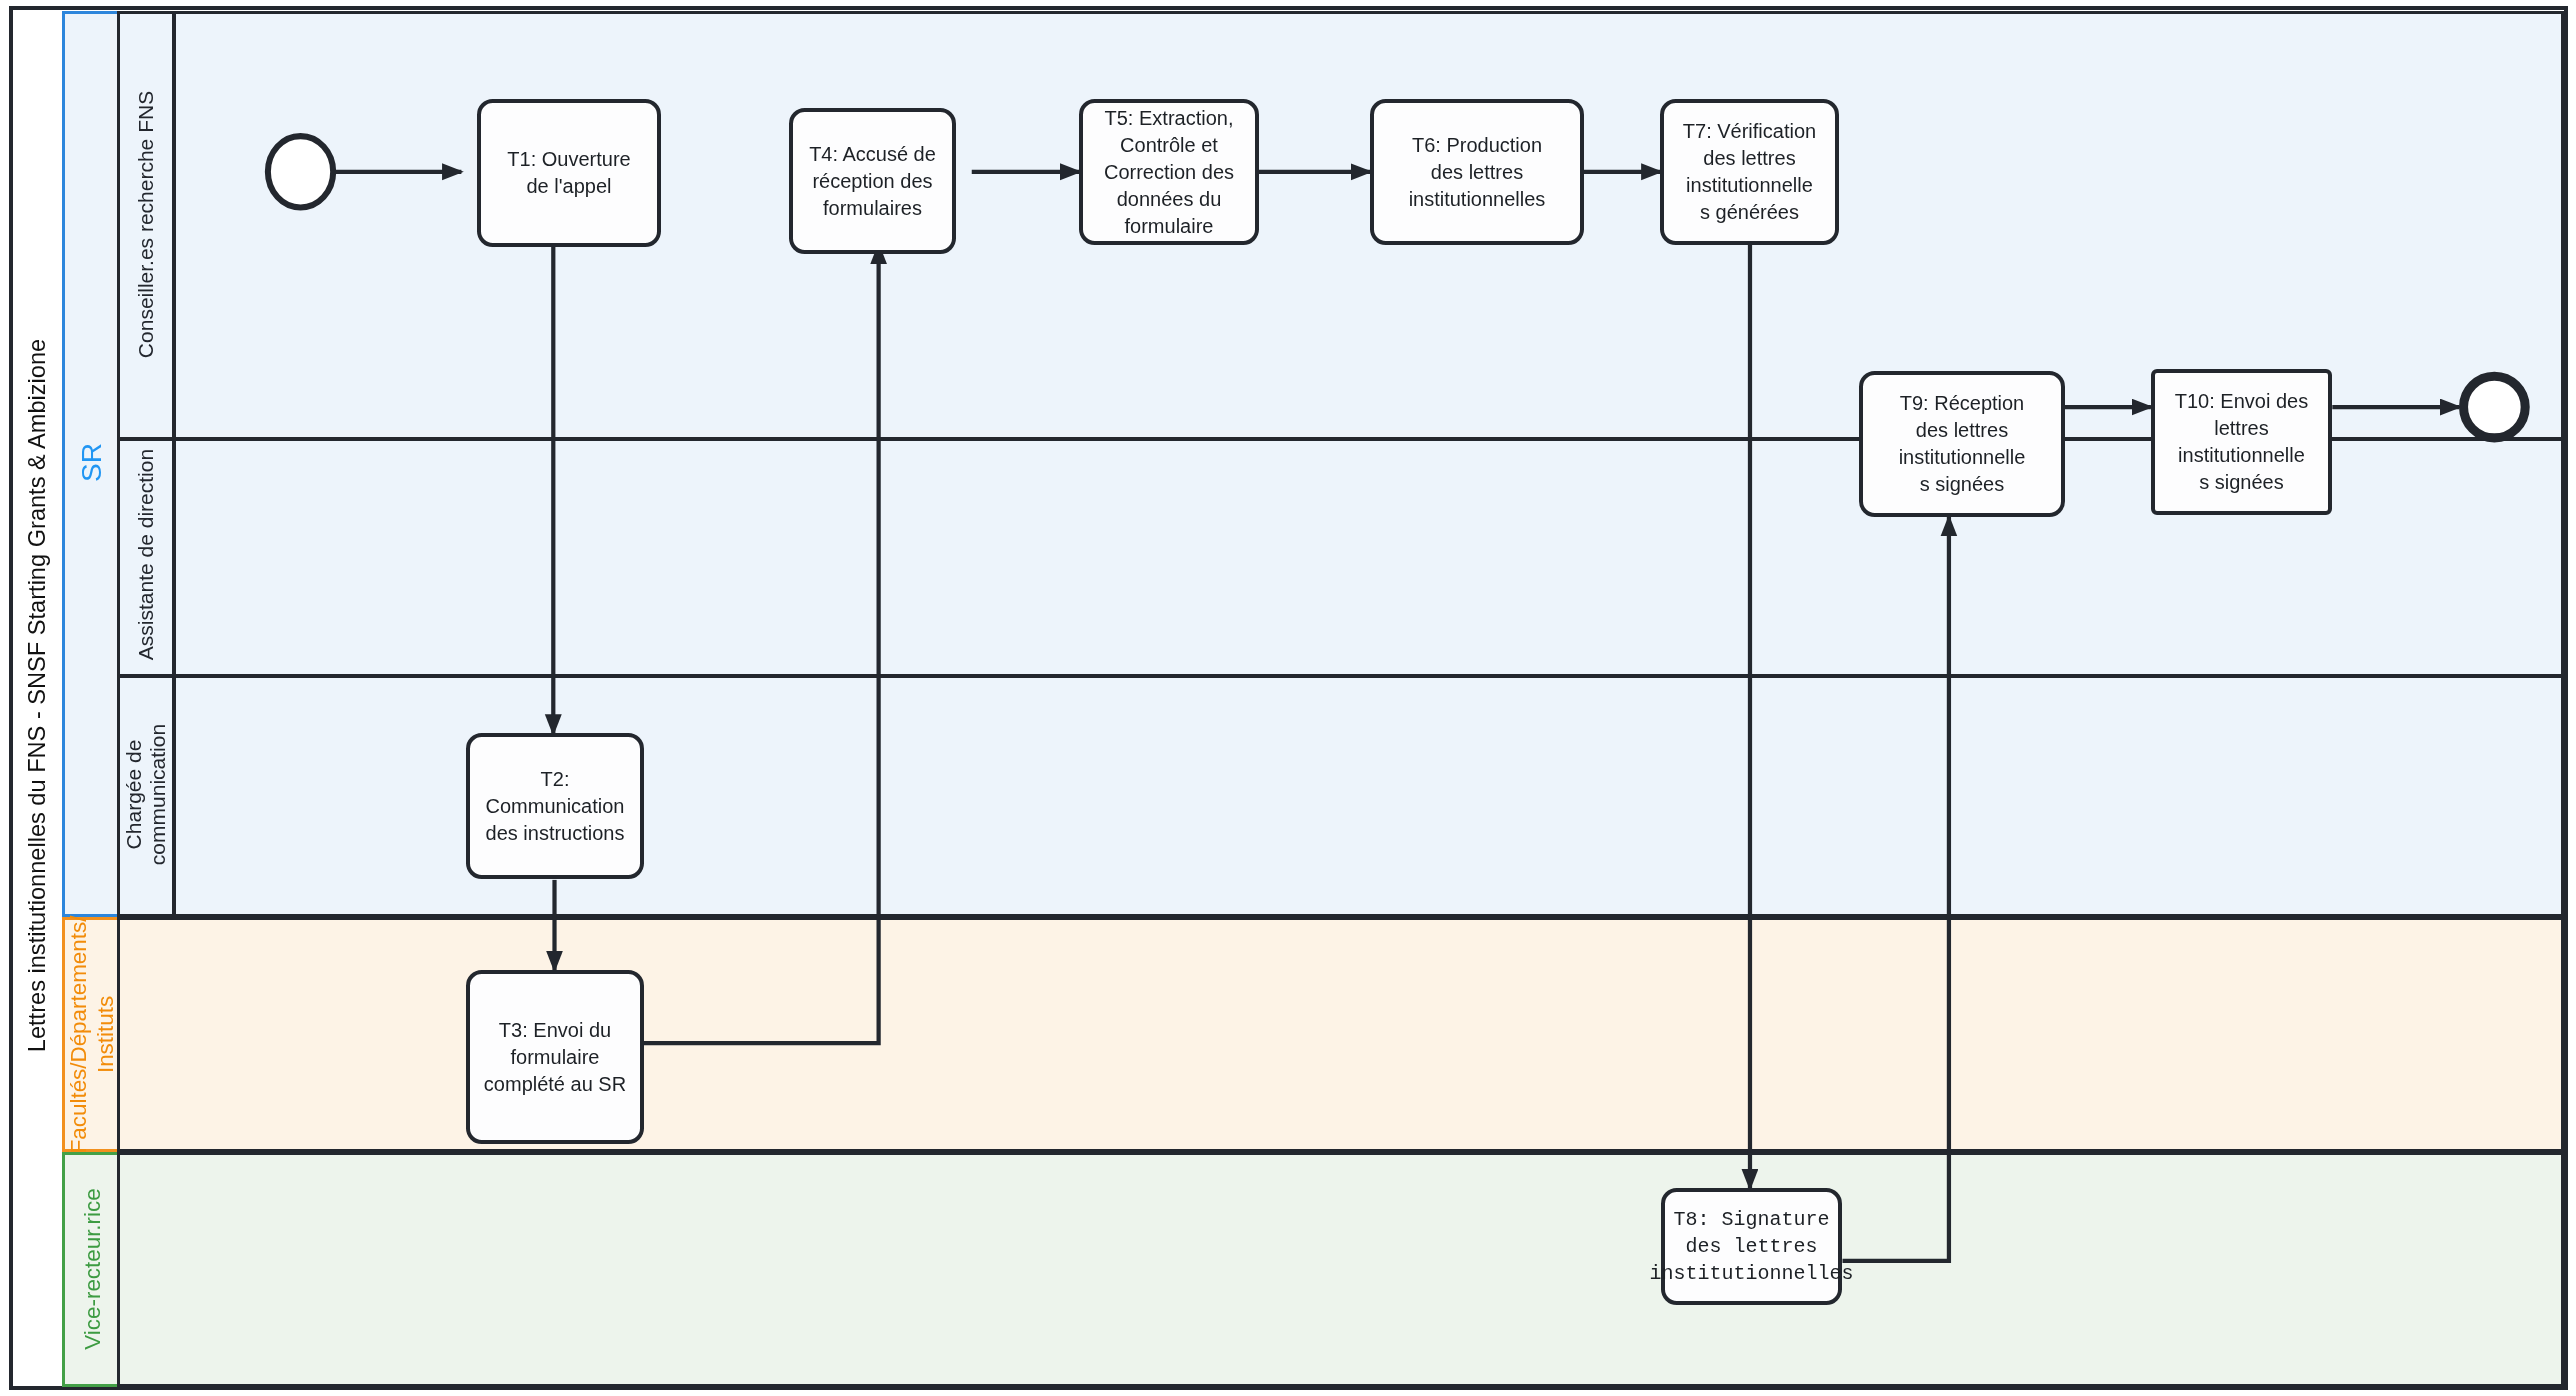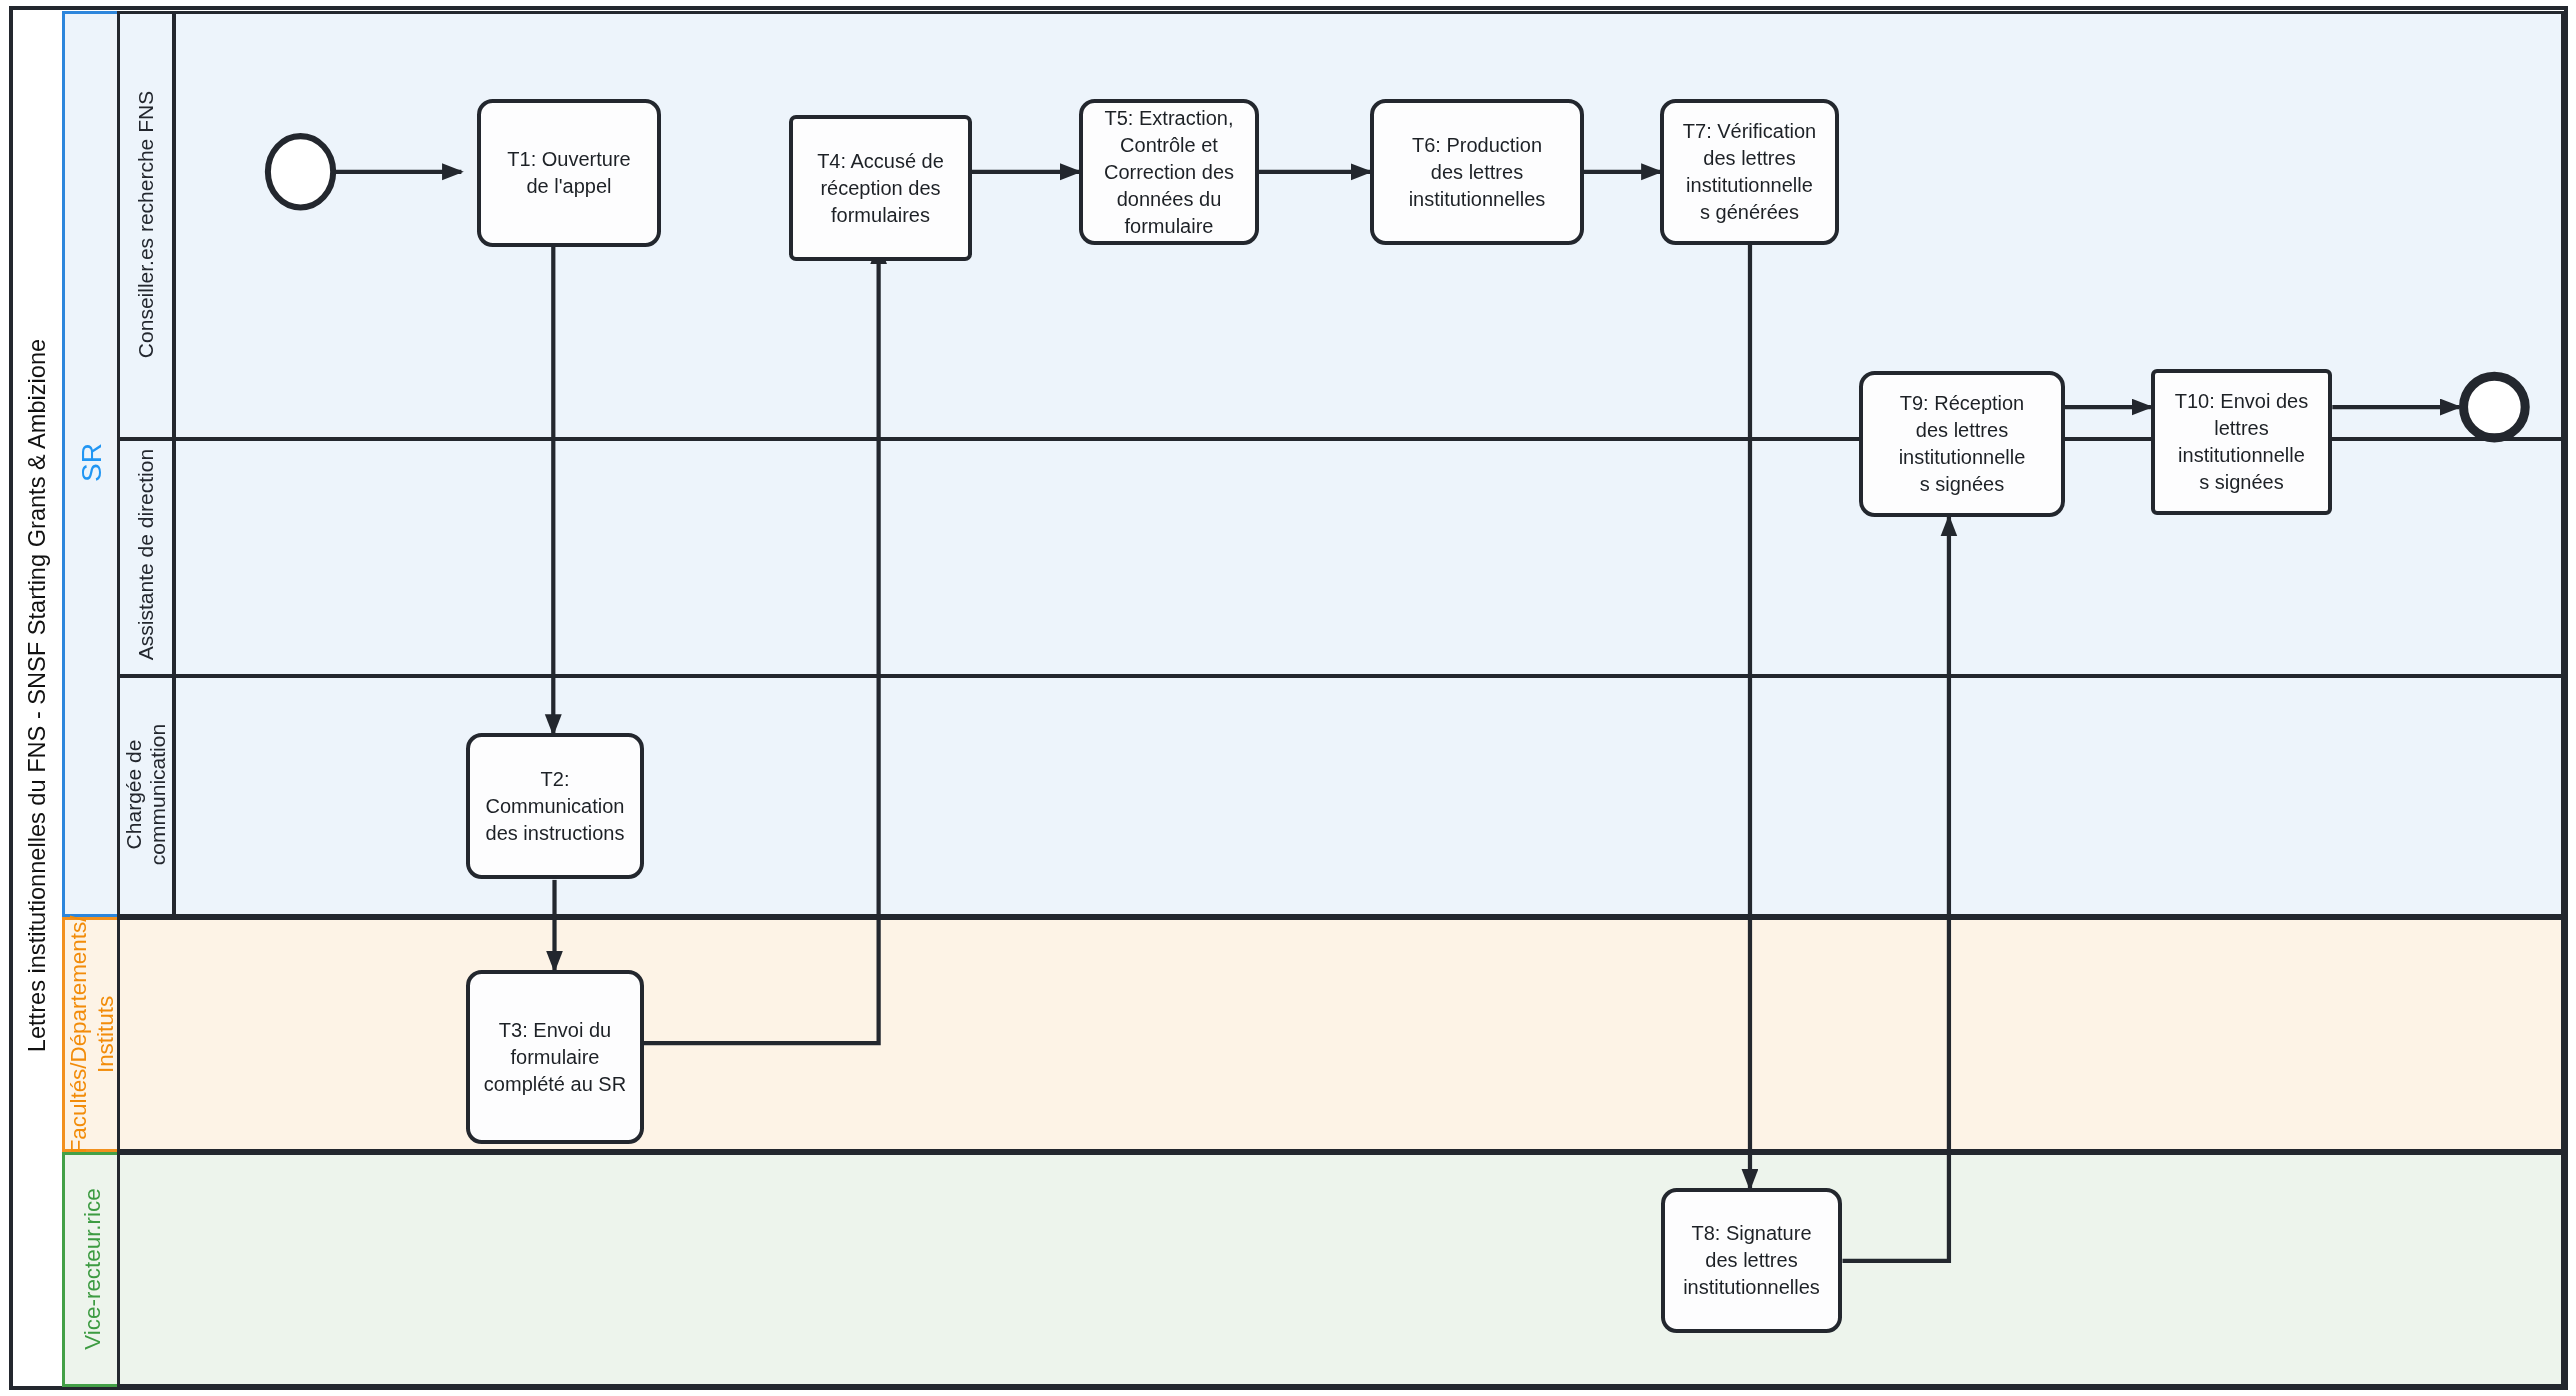--- a/index.html
+++ b/index.html
@@ -39,25 +39,25 @@
   #v-vice{left:67px;top:1382px;width:226px;height:51px;font-size:22.4px;color:#3d9b42;}
   
   .task{
     position:absolute;box-sizing:border-box;border:4.2px solid #23272e;border-radius:15.7px;
     background:#fdfdfe;display:flex;align-items:center;justify-content:center;
     text-align:center;font-size:20px;line-height:27px;white-space:pre-line;z-index:30;
   }
   #t1{left:477px;top:99px;width:184px;height:148px;}
   #t2{left:466px;top:733px;width:178px;height:146px;}
   #t3{left:466px;top:970px;width:178px;height:174px;}
-  #t4{left:789px;top:115px;width:183px;height:146px;border-radius:7px;}
+  #t4{left:789px;top:108px;width:167px;height:146px;}
   #t5{left:1079px;top:99px;width:180px;height:146px;}
   #t6{left:1370px;top:99px;width:214px;height:146px;}
   #t7{left:1660px;top:99px;width:179px;height:146px;}
-  #t8{left:1661px;top:1188px;width:181px;height:145px;}
+  #t8{left:1661px;top:1188px;width:181px;height:117px;font-family:Liberation Mono, monospace;}
   #t9{left:1859px;top:371px;width:206px;height:146px;}
   #t10{left:2151px;top:369px;width:181px;height:146px;border-radius:6px;}
   #flows{position:absolute;left:0;top:0;width:2576px;height:1397px;z-index:20;}
 </style>
 </head>
 <body>
 
 <div id="stage">
 
   <div class="abs" id="frame"></div>

